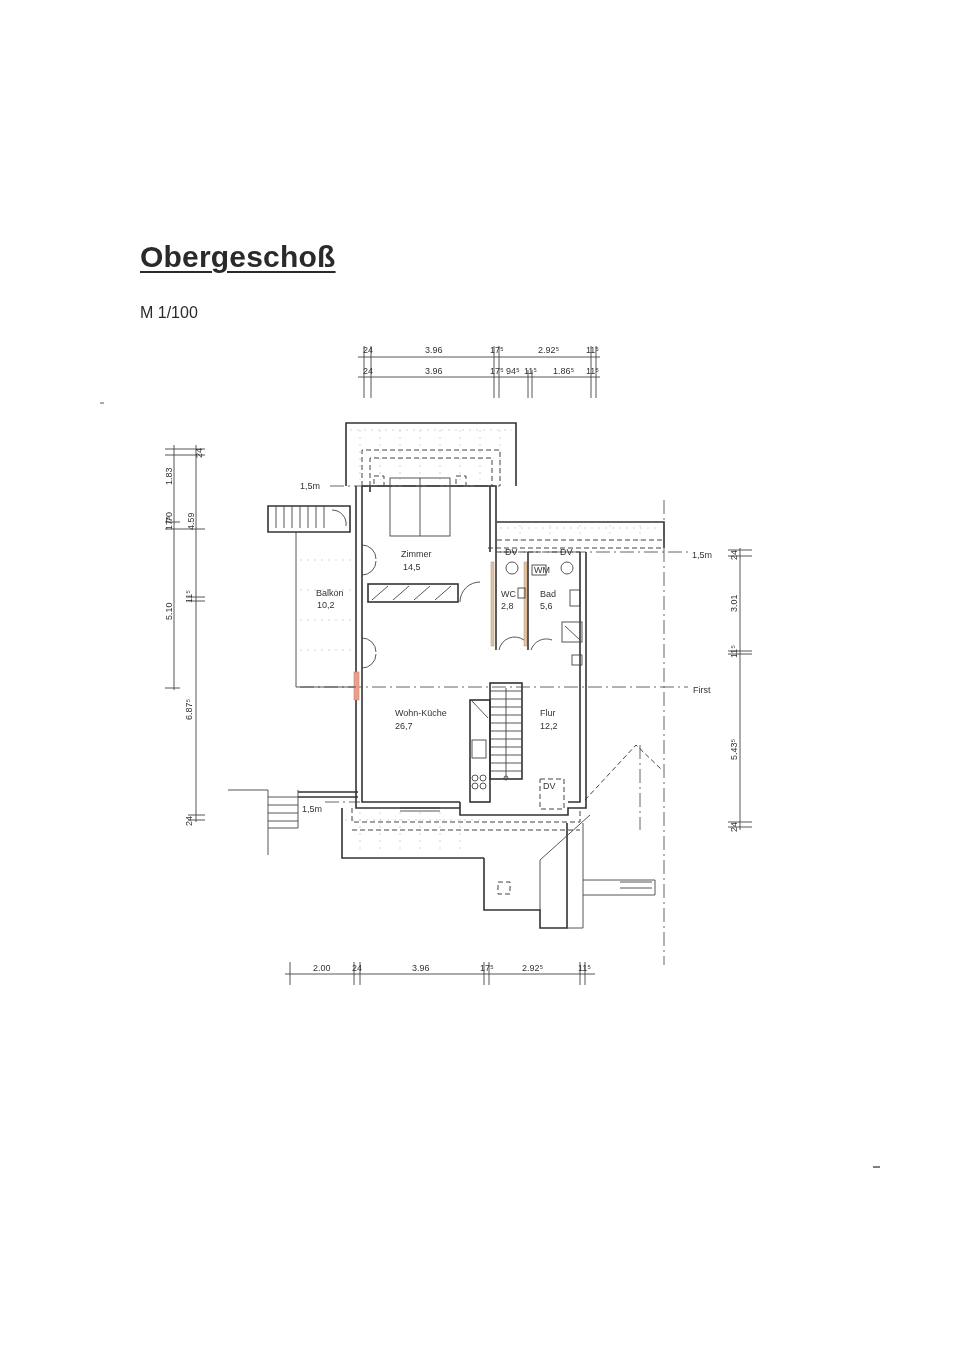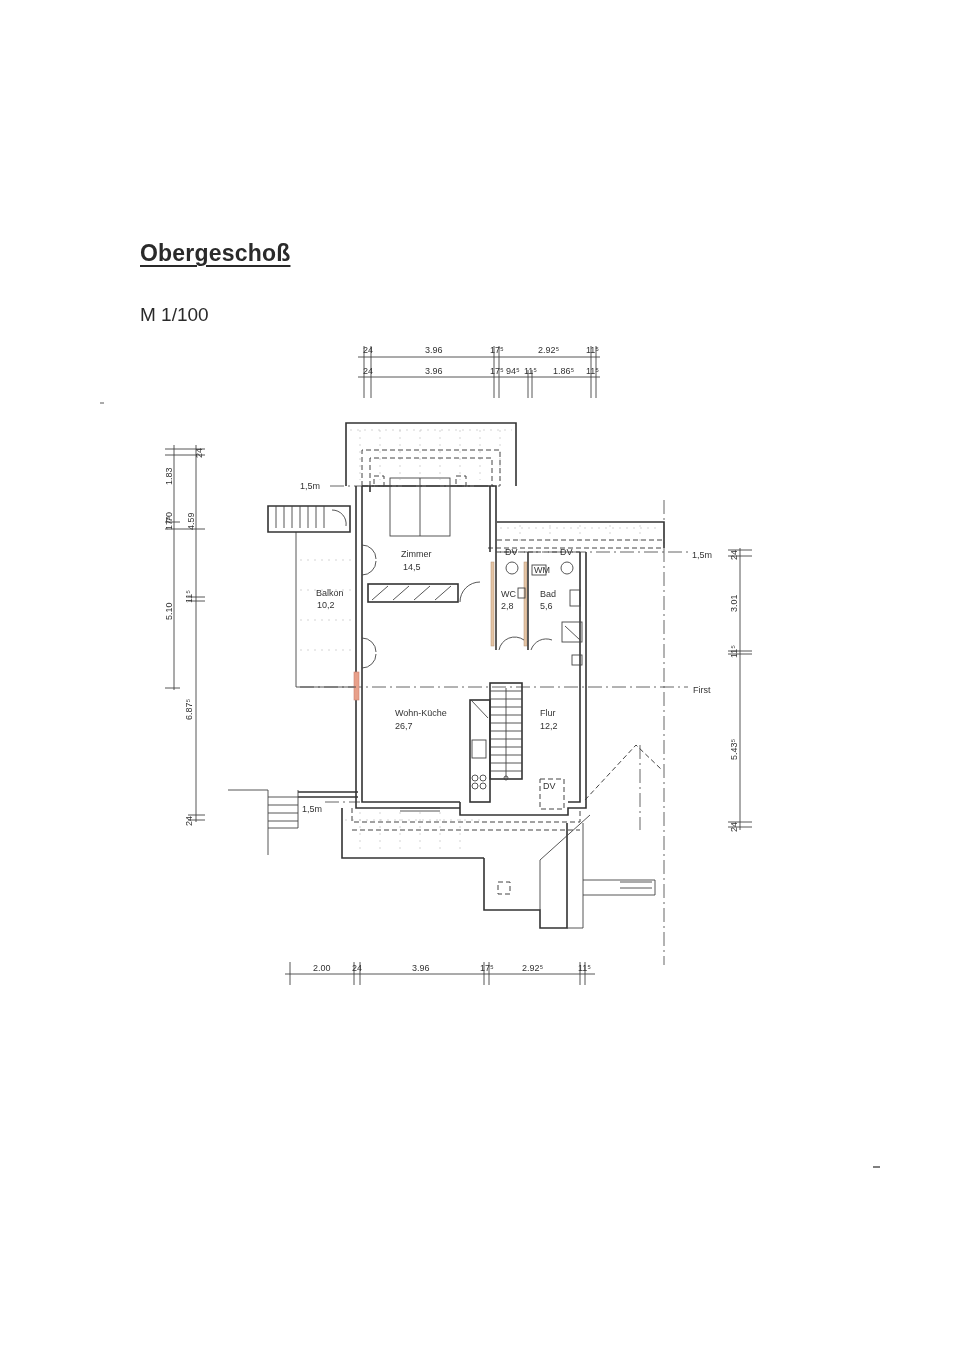--- a/index.html
+++ b/index.html
@@ -1,18 +1,18 @@
 <!DOCTYPE html>
 <html><head>
 <meta charset="utf-8">
 <style>
   html, body { margin:0; padding:0; background:#ffffff; }
   body { width:960px; height:1357px; position:relative; overflow:hidden; font-family:"Liberation Sans", sans-serif; color:#222; }
-  .title { position:absolute; left:140px; top:240px; font-size:23px; font-weight:bold; text-decoration:underline; text-decoration-thickness:2px; text-underline-offset:4px; color:#2a2a2a; letter-spacing:0.2px; }
-  .scale { position:absolute; left:140px; top:304px; font-size:19px; color:#2a2a2a; }
+  .title { position:absolute; left:140px; top:240px; font-size:30px; font-weight:bold; text-decoration:underline; text-decoration-thickness:2px; text-underline-offset:4px; color:#2a2a2a; letter-spacing:0.2px; }
+  .scale { position:absolute; left:140px; top:304px; font-size:16px; color:#2a2a2a; }
   svg.plan { position:absolute; left:0; top:0; }
   .lbl { font-family:"Liberation Sans", sans-serif; font-size:9px; fill:#333; }
   .dim { font-family:"Liberation Sans", sans-serif; font-size:9px; fill:#333; }
   .wall { stroke:#333; stroke-width:1.6; fill:none; }
   .thin { stroke:#444; stroke-width:0.9; fill:none; }
   .dash { stroke:#444; stroke-width:1; fill:none; stroke-dasharray:5 3; }
   .dashdot { stroke:#555; stroke-width:0.9; fill:none; stroke-dasharray:14 4 2 4; }
   .roof { stroke:#bbb; stroke-width:0.6; fill:none; stroke-dasharray:2 5; }
   .red { fill:#e8a08a; stroke:#c98070; stroke-width:0.6; }
   .tan { fill:#e4c4a4; stroke:#b59070; stroke-width:0.5; }

